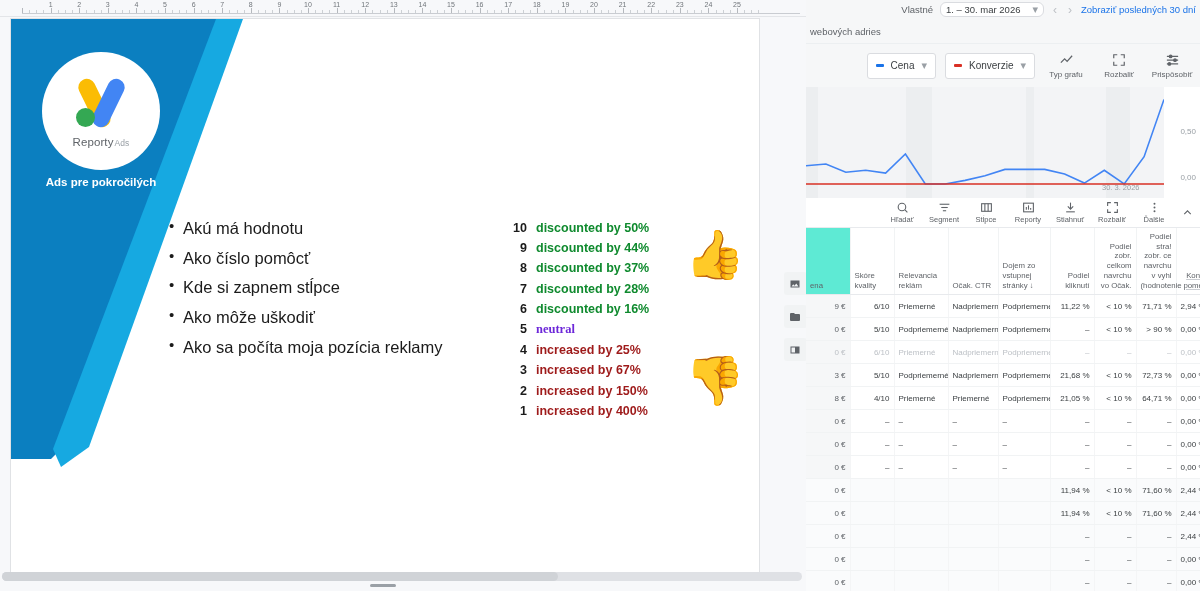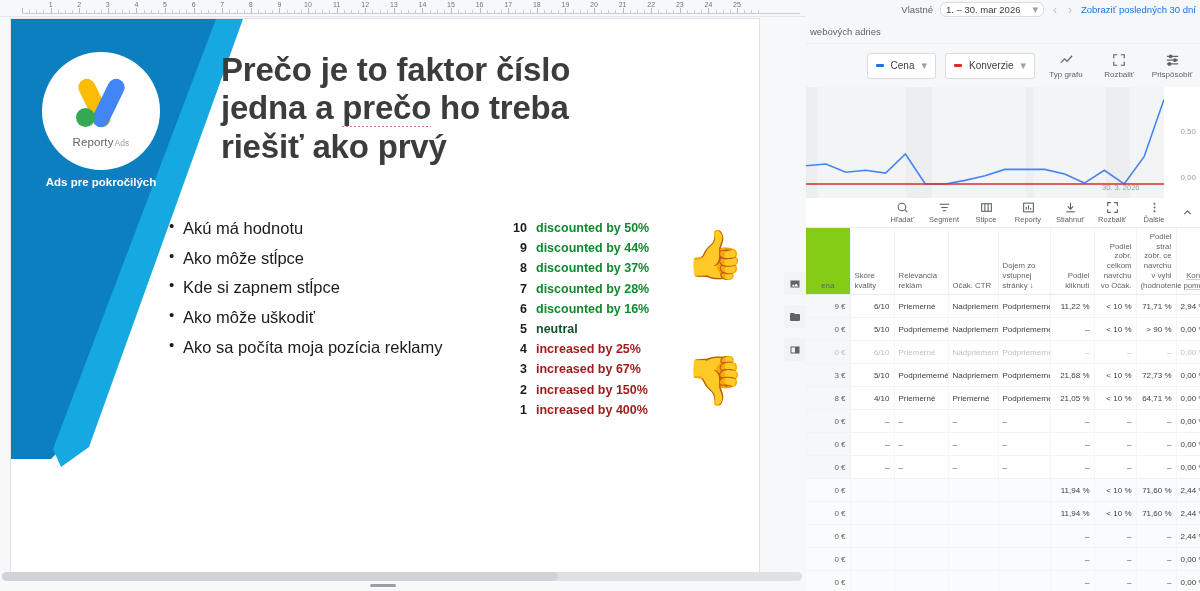--- a/index.html
+++ b/index.html
@@ -129,21 +129,21 @@
   #scale { position: absolute; left: 494px; top: 202px; width: 185px; }
   .scale-row {
     display: flex; align-items: baseline;
     margin-bottom: 6.2px; font-size: 12.5px; font-weight: bold;
   }
   .scale-num {
     width: 22px; text-align: right; margin-right: 9px;
     color: #1b1b1b; font-size: 12.5px; font-weight: bold;
   }
   .scale-label.pos { color: #0f8a2e; }
-  .scale-label.neu { color: #14532d; }
+  .scale-label.neu { color: #6d28d9; font-family: Liberation Serif, serif; }
   .scale-label.neg { color: #9e1a1a; }
 
   
   .thumb { position: absolute; font-size: 48px; line-height: 1; }
   #thumb-up { left: 674px; top: 212px; }
   #thumb-down { left: 674px; top: 338px; }
 
   
   #mini-tools {
     position: absolute; left: 783px; top: 272px;
@@ -263,21 +263,21 @@
     padding: 5px 4px; height: 23px;
     border-bottom: 1px solid #f1f3f4;
     border-right: 1px solid #f4f5f6;
     white-space: nowrap; overflow: hidden;
   }
   #ads .num { text-align: right; }
   #ads .ctr { text-align: left; }
   #ads tr.shaded td { background: #fafbfc; }
   #ads tr.faded td { color: #bdc1c6; }
   #ads td.cena { background: #f6f7f8; color: #5f6368; text-align: right; }
-  #ads th.cena { background: #84cc16; text-align: center; }
+  #ads th.cena { background: #5eead4; text-align: left; }
   #ads .tablewrap {
     position: absolute; left: 0; top: 228px; width: 394px; height: 363px;
     overflow: hidden;
   }
   .u-line { text-decoration: underline; text-decoration-color:#c9ccd1; }
 </style>
 </head>
 <body>
 
 <div id="root">
@@ -426,29 +426,24 @@
           <div class="bar-yellow"></div>
           <div class="bar-blue"></div>
           <div class="dot-green"></div>
         </div>
         <div class="logo-wordmark">
           <span>Reporty</span><span class="sm">Ads</span>
         </div>
       </div>
       <div class="logo-caption">Ads pre pokročilých</div>
 
-      <div id="slide-title">
-        <span>Prečo je to faktor číslo</span><br>
-        <span>jedna a </span><span class="spell">prečo</span><span> ho treba</span><br>
-        <span>riešiť ako prvý</span>
-      </div>
 
       <ul id="bullets">
           <li>Akú má hodnotu</li>
-          <li>Ako môže stĺpce</li>
+          <li>Ako číslo pomôcť</li>
           <li>Kde si zapnem stĺpce</li>
           <li>Ako môže uškodiť</li>
           <li>Ako sa počíta moja pozícia reklamy</li>
         </ul>
 
       <div id="scale">
           <div class="scale-row">
             <span class="scale-num">10</span>
             <span class="scale-label pos">discounted by 50%</span>
           </div>

